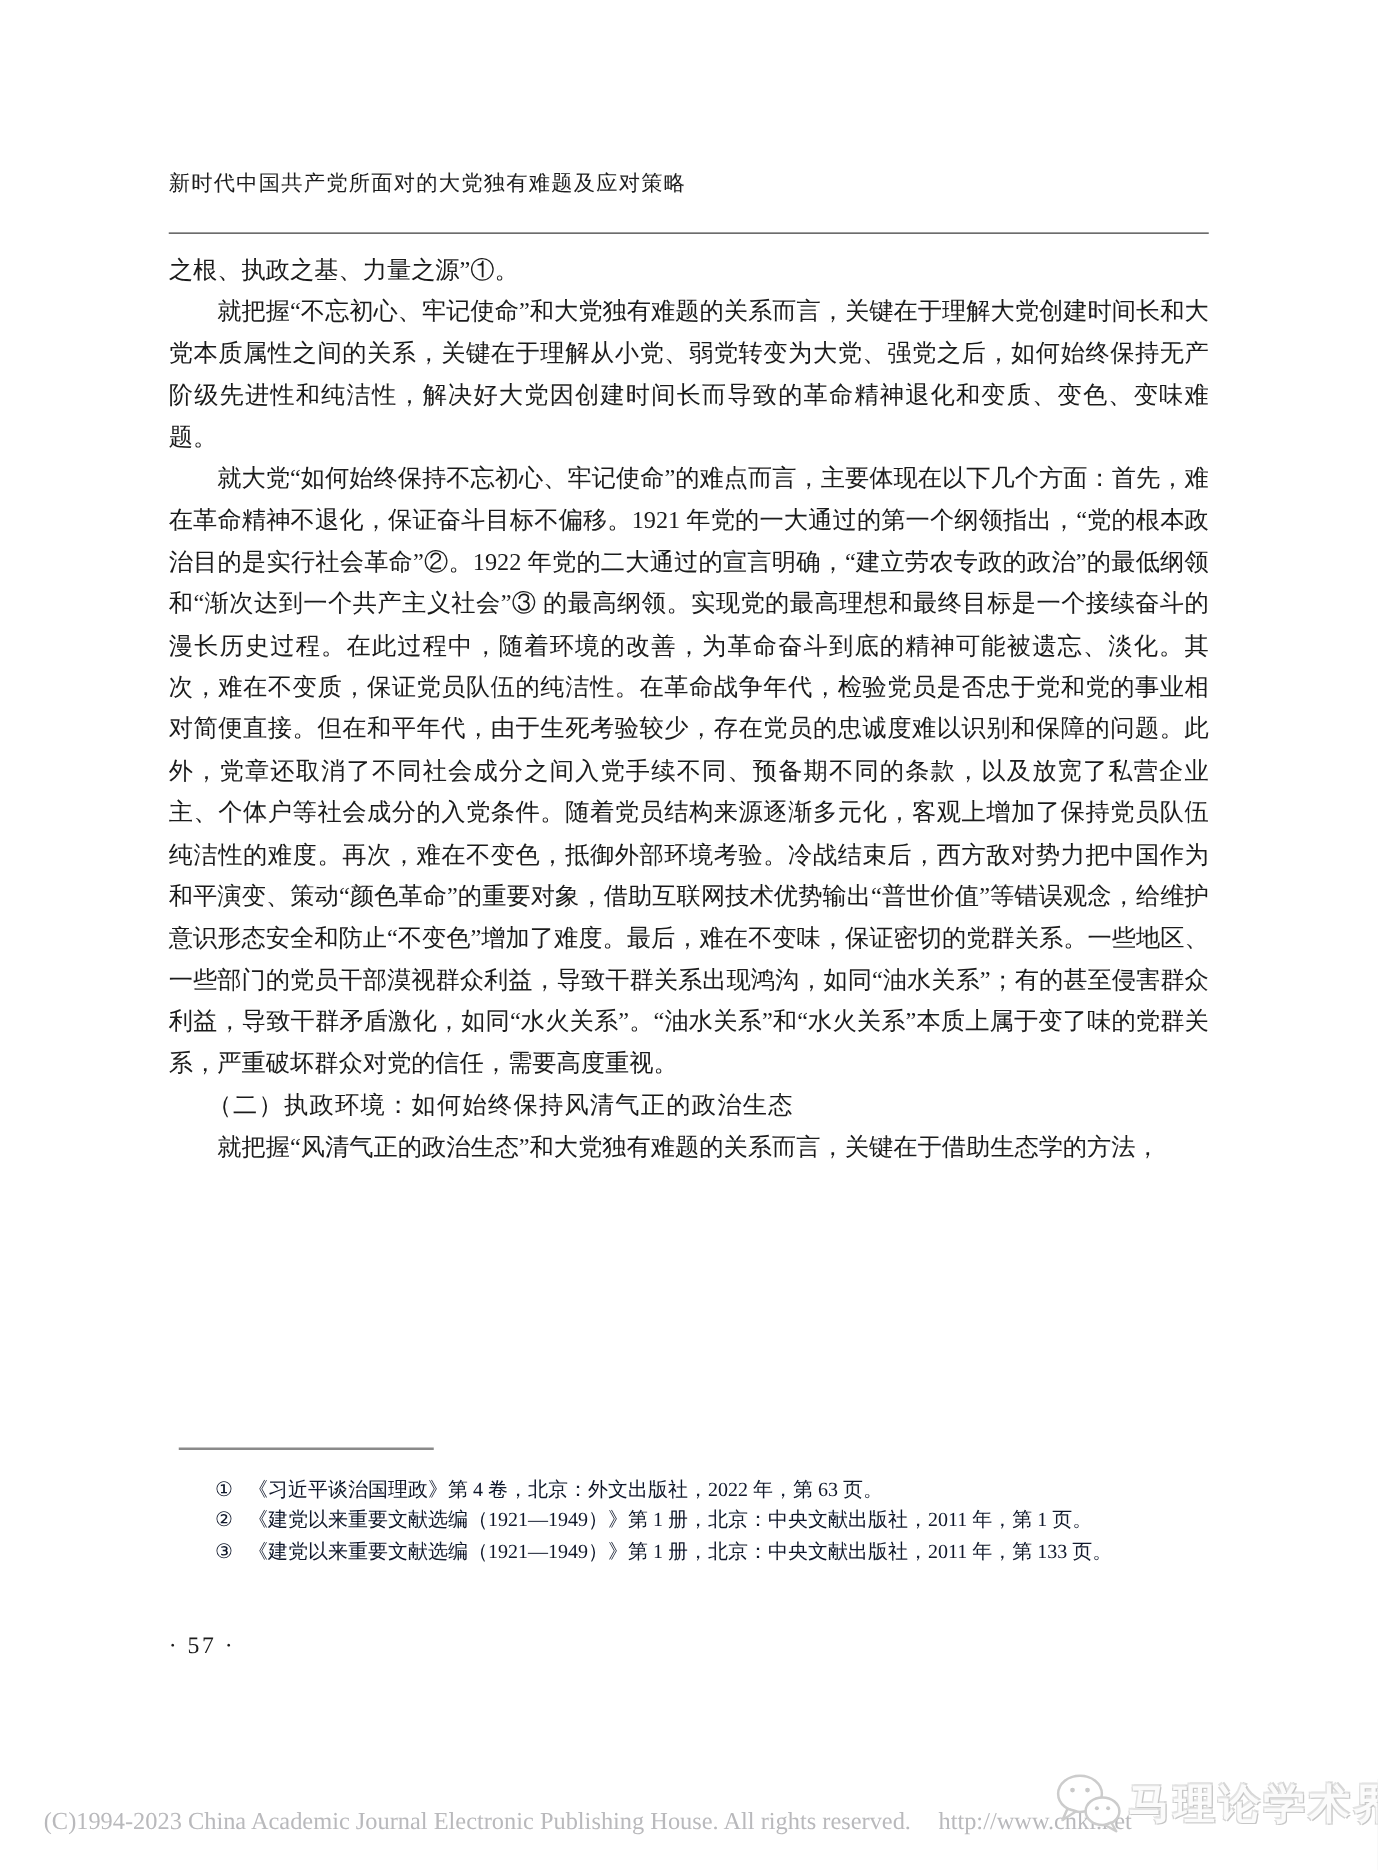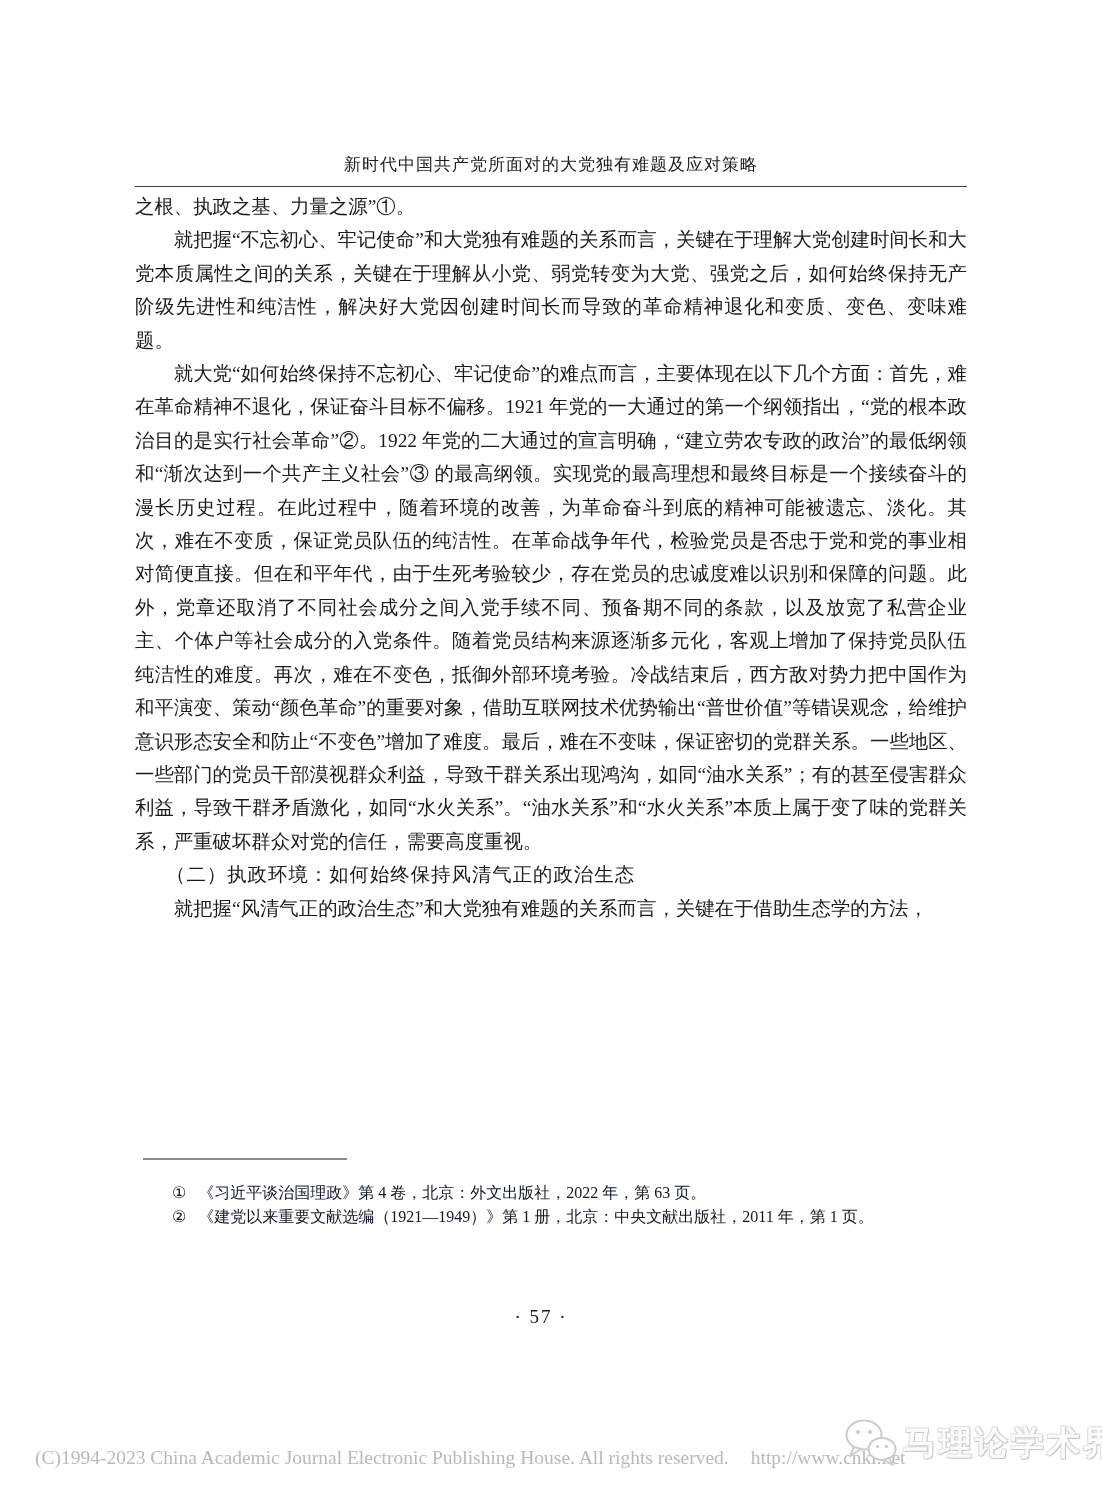--- a/index.html
+++ b/index.html
@@ -8,36 +8,36 @@
     position: relative;
     width: 1102px;
     height: 1496px;
     background: #ffffff;
     overflow: hidden;
     font-family: "Liberation Serif", "DejaVu Serif", serif;
     color: #1d1d1d;
   }
   .header-title {
     position: absolute;
-    top: 153px; left: 135px; width: 832px;
-    text-align: center;
+    top: 135px; left: 135px; width: 832px;
+    text-align: left;
     font-size: 17px;
     letter-spacing: 1px;
     color: #1c1c1c;
     white-space: nowrap;
   }
   .header-rule {
     position: absolute;
     top: 186px; left: 135px; width: 832px;
     border-top: 1.5px solid #3c3c3c;
     height: 0;
   }
   .body-text {
     position: absolute;
-    top: 190px; left: 135px; width: 832px;
+    top: 200px; left: 135px; width: 832px;
     font-size: 19.4px;
     line-height: 33.4px;
     text-align: justify;
     text-justify: inter-ideograph;
     color: #1b1b1b;
   }
   .body-text p { margin: 0; text-indent: 2em; }
   .body-text p.cont { text-indent: 0; }
   .body-text p.heading {
     text-indent: 1.6em;
@@ -54,21 +54,21 @@
     top: 1181px; left: 172px; width: 800px;
     font-size: 16px;
     line-height: 24.4px;
     color: #0f172a;
   }
   .fn { white-space: nowrap; }
   .fn-marker { display: inline-block; margin-right: 12px; }
   .page-number {
     position: absolute;
     top: 1306px; left: 135px; width: 812px;
-    text-align: center;
+    text-align: left;
     font-size: 19px;
     color: #1b1b1b;
     letter-spacing: 2px;
   }
   .footer-line {
     position: absolute;
     top: 1447px; left: 35px; width: 1060px;
     font-size: 19.5px;
     color: #b9b9bc;
     white-space: nowrap;
@@ -112,20 +112,23 @@
 
   <div class="fn-rule"></div>
 
   <div class="footnotes">
     <div class="fn">
       <span class="fn-marker">①</span><span class="fn-text">《习近平谈治国理政》第 4 卷，北京：外文出版社，2022 年，第 63 页。</span>
     </div>
     <div class="fn">
       <span class="fn-marker">②</span><span class="fn-text">《建党以来重要文献选编（1921—1949）》第 1 册，北京：中央文献出版社，2011 年，第 1 页。</span>
     </div>
+    <div class="fn">
+      <span class="fn-marker">③</span><span class="fn-text">《建党以来重要文献选编（1921—1949）》第 1 册，北京：中央文献出版社，2011 年，第 133 页。</span>
+    </div>
   </div>
 
   <div class="page-number">· 57 ·</div>
 
   <div class="footer-line">
     <span>(C)1994-2023 China Academic Journal Electronic Publishing House. All rights reserved.</span><span class="footer-url">http://www.cnki.net</span>
   </div>
 
   <div class="watermark">
     <svg width="56" height="50" viewBox="0 0 56 50" aria-hidden="true">

